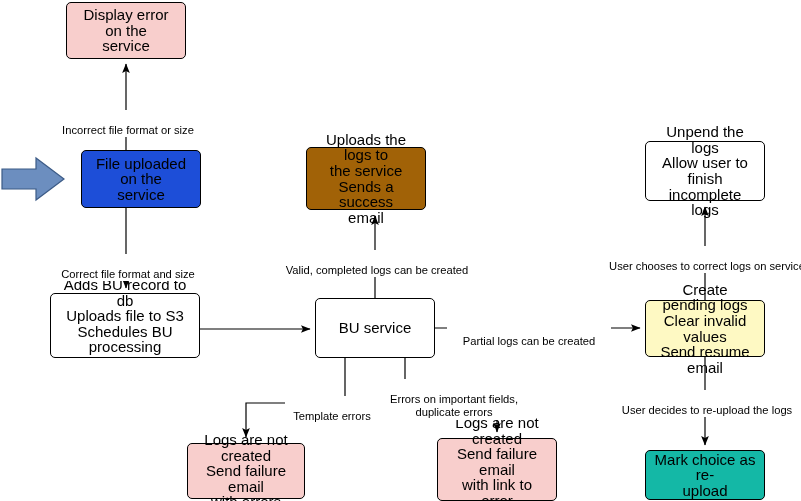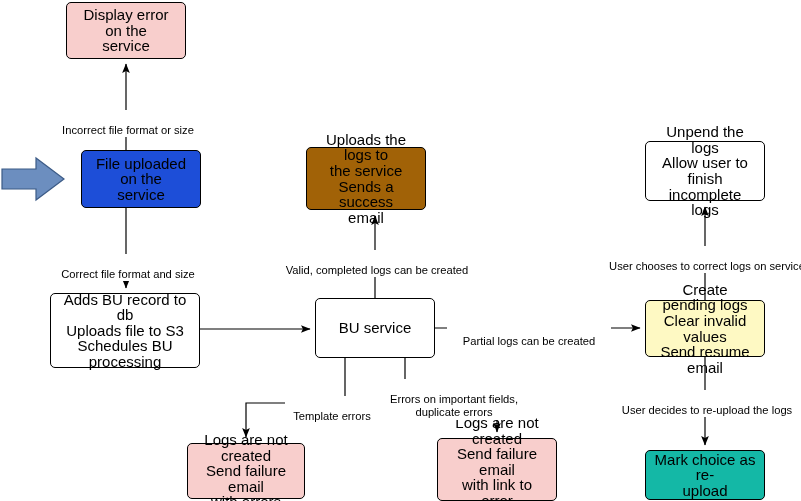--- a/index.html
+++ b/index.html
@@ -106,21 +106,21 @@
   <div class="node" style="left:66px; top:2px; width:120px; height:57px; background:#f8cecc;">
     <span>Display error on the
 service</span>
   </div>
 
   <div class="node" style="left:66px; top:150px; width:120px; height:58px; background:#1d4ed8;margin-left:15px;">
     <span>File uploaded on the
 service</span>
   </div>
 
-  <div class="node" style="left:50px; top:293px; width:150px; height:75px; background:#ffffff;">
+  <div class="node" style="left:50px; top:293px; width:150px; height:65px; background:#ffffff;align-items:flex-end;">
     <span>Adds BU record to db
 Uploads file to S3
 Schedules BU processing</span>
   </div>
 
   <div class="node" style="left:306px; top:147px; width:120px; height:63px; background:#a16207;">
     <span>Uploads the logs to
 the service
 Sends a success
 email</span>

